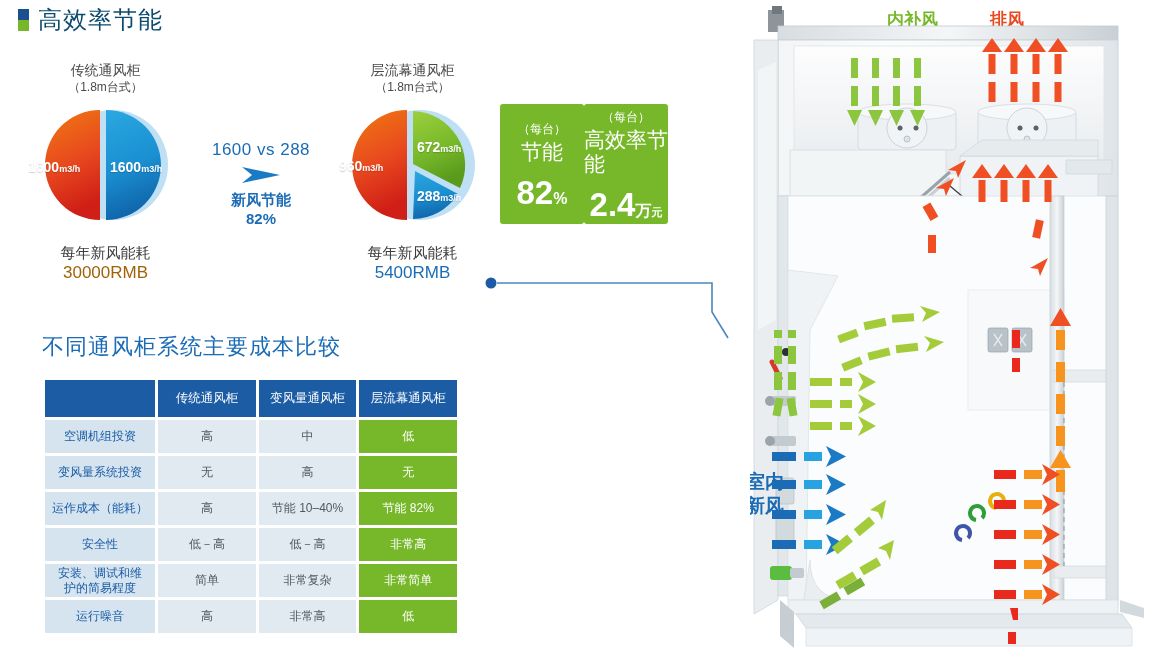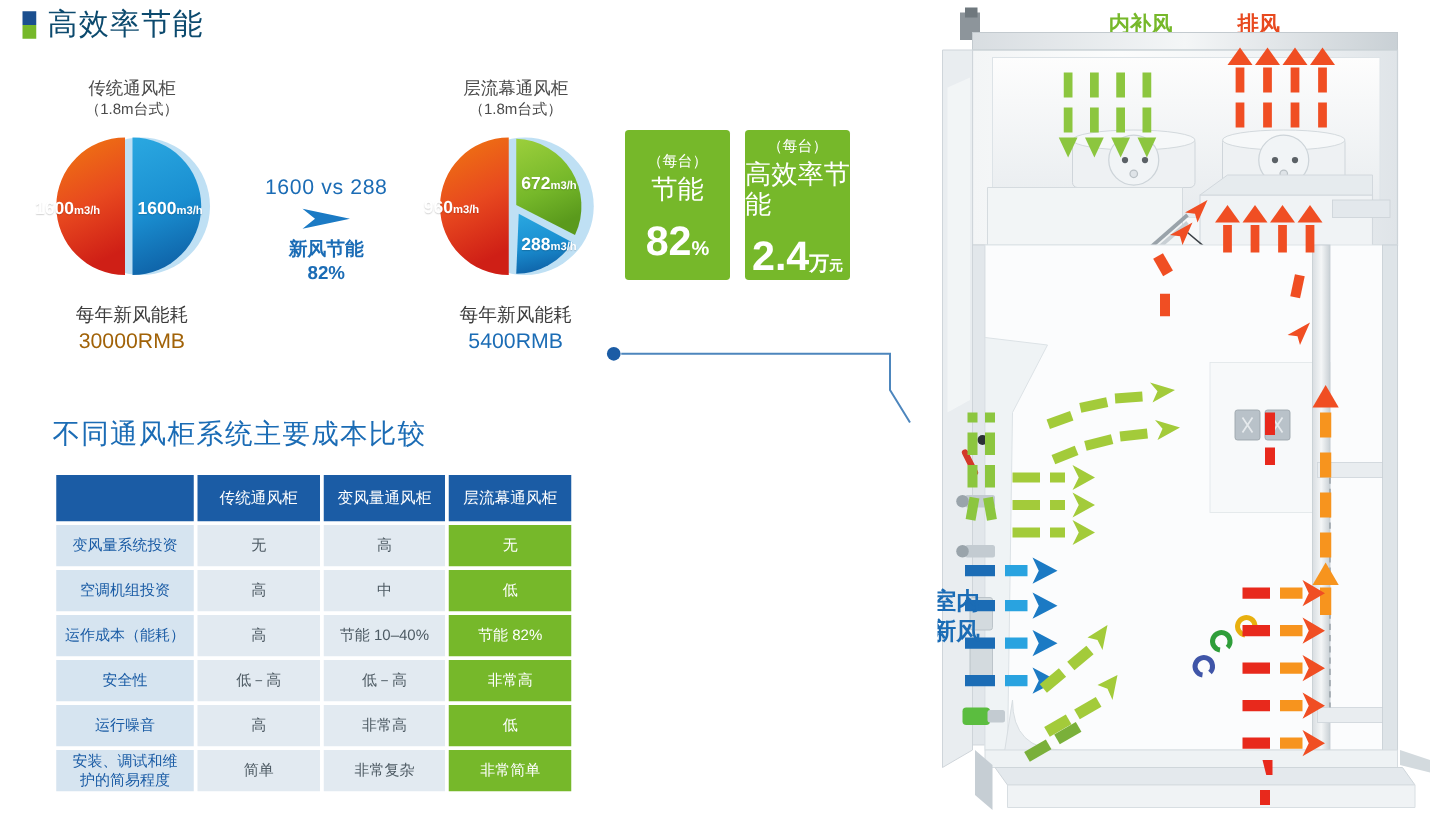--- a/index.html
+++ b/index.html
@@ -38,21 +38,21 @@
   .slice-label .big{font-size:14px;}
   .slice-label .sm{font-size:9px;}
 
   
   .mid-col{position:absolute;left:196px;top:140px;width:130px;text-align:center;color:#1b6cb5;}
   .mid-col .m1{font-size:17px;letter-spacing:.5px;}
   .mid-col .m2{font-size:15px;margin-top:4px;line-height:1.25;font-weight:bold;}
   .arrow-svg{display:block;margin:3px auto 1px;}
 
   
-  .badges{position:absolute;left:500px;top:104px;display:flex;gap:12px;}
+  .badges{position:absolute;left:500px;top:104px;display:flex;}
   .badge{width:84px;height:120px;background:#76b82a;border-radius:3px;
     display:flex;flex-direction:column;align-items:center;justify-content:center;
     color:#fff;padding-top:2px;box-sizing:border-box;}
   .badge .b-top{font-size:12px;margin-bottom:2px;}
   .badge .b-mid{font-size:21px;line-height:1.1;margin-bottom:13px;}
   .badge .b-big{font-weight:bold;line-height:1;display:flex;align-items:baseline;}
   .badge .b-big .n{font-size:33px;}
   .badge .b-big .u{font-size:16px;}
   .badge .b-big .u2{font-size:11px;}
 
@@ -215,57 +215,57 @@
       <thead>
         <tr>
           <th class="col-0 corner"></th>
           <th class="col-1">传统通风柜</th>
           <th class="col-2">变风量通风柜</th>
           <th class="col-3">层流幕通风柜</th>
         </tr>
       </thead>
       <tbody>
         <tr>
+          <td class="rowlab">空调机组投资</td>
+          <td class="val">高</td>
+          <td class="val">中</td>
+          <td class="good">低</td>
+        </tr>
+        <tr>
           <td class="rowlab">变风量系统投资</td>
           <td class="val">无</td>
           <td class="val">高</td>
           <td class="good">无</td>
         </tr>
         <tr>
-          <td class="rowlab">空调机组投资</td>
-          <td class="val">高</td>
-          <td class="val">中</td>
-          <td class="good">低</td>
-        </tr>
-        <tr>
           <td class="rowlab">运作成本（能耗）</td>
           <td class="val">高</td>
           <td class="val">节能 10–40%</td>
           <td class="good">节能 82%</td>
         </tr>
         <tr>
           <td class="rowlab">安全性</td>
           <td class="val">低－高</td>
           <td class="val">低－高</td>
           <td class="good">非常高</td>
-        </tr>
-        <tr>
-          <td class="rowlab">运行噪音</td>
-          <td class="val">高</td>
-          <td class="val">非常高</td>
-          <td class="good">低</td>
         </tr>
         <tr>
           <td class="rowlab">
             <div>安装、调试和维</div>
             <div>护的简易程度</div>
           </td>
           <td class="val">简单</td>
           <td class="val">非常复杂</td>
           <td class="good">非常简单</td>
+        </tr>
+        <tr>
+          <td class="rowlab">运行噪音</td>
+          <td class="val">高</td>
+          <td class="val">非常高</td>
+          <td class="good">低</td>
         </tr>
       </tbody>
     </table>
   </div>
 
   <div class="right-panel">
 
     <div class="top-lab lab-green" style="left:98px;top:8px;">内补风</div>
     <div class="top-lab lab-orange" style="left:240px;top:8px;">排风</div>
 

